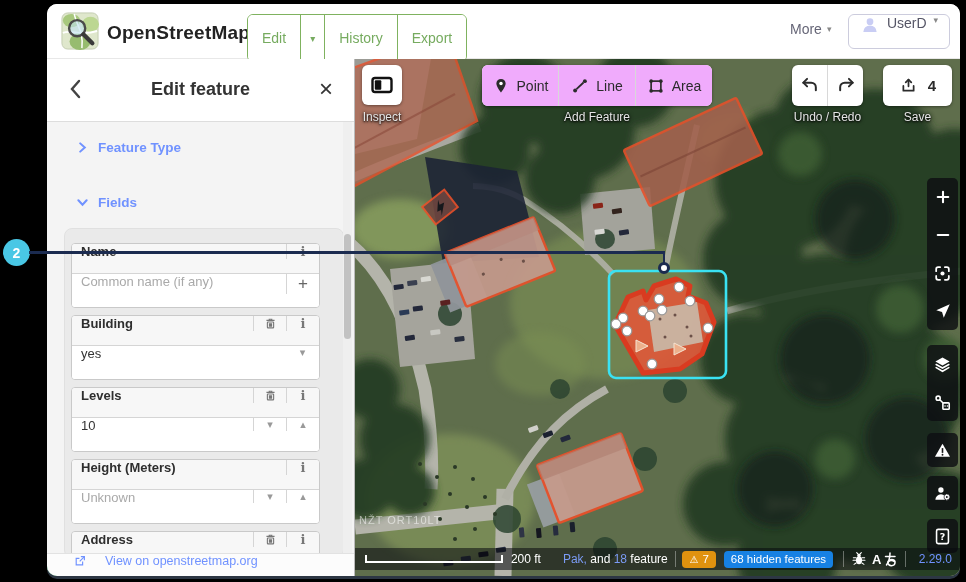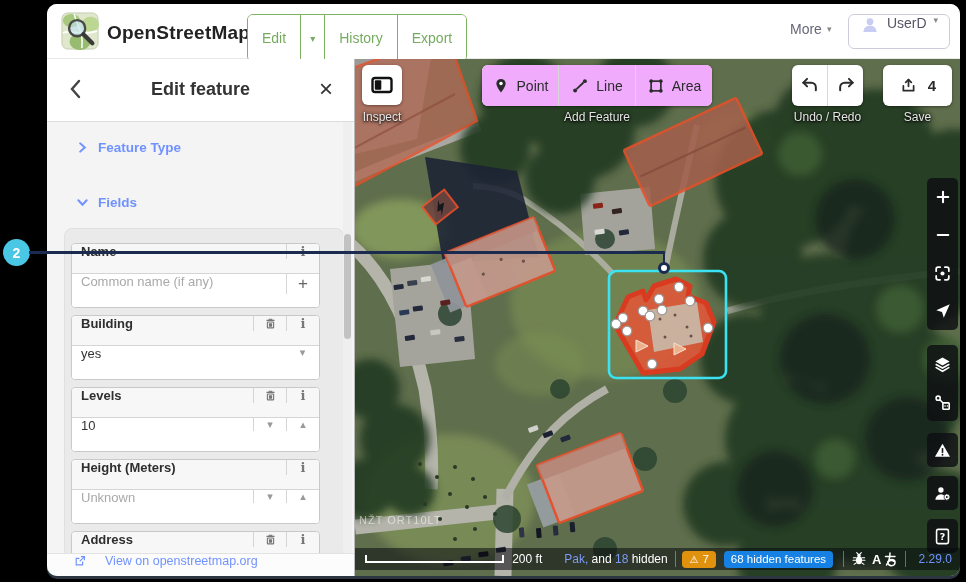--- a/index.html
+++ b/index.html
@@ -651,21 +651,21 @@
           </div>
         </div>
 
         <div class="status-bar">
           <div class="scale-bracket"></div>
           <span class="scale-text">200 ft</span>
           <span class="attrib">
             <a>Pak,</a>
             <span>and</span>
             <a>18</a>
-            <span>hidden</span>
+            <span>feature</span>
           </span>
           <div class="vdiv"></div>
           <div class="badge badge-orange">
             <span style="font-size:10px">⚠</span>
             <span>7</span>
           </div>
           <div class="badge badge-blue">
             <span>68 hidden features</span>
           </div>
           <div class="vdiv" style="margin-left:10px"></div>

